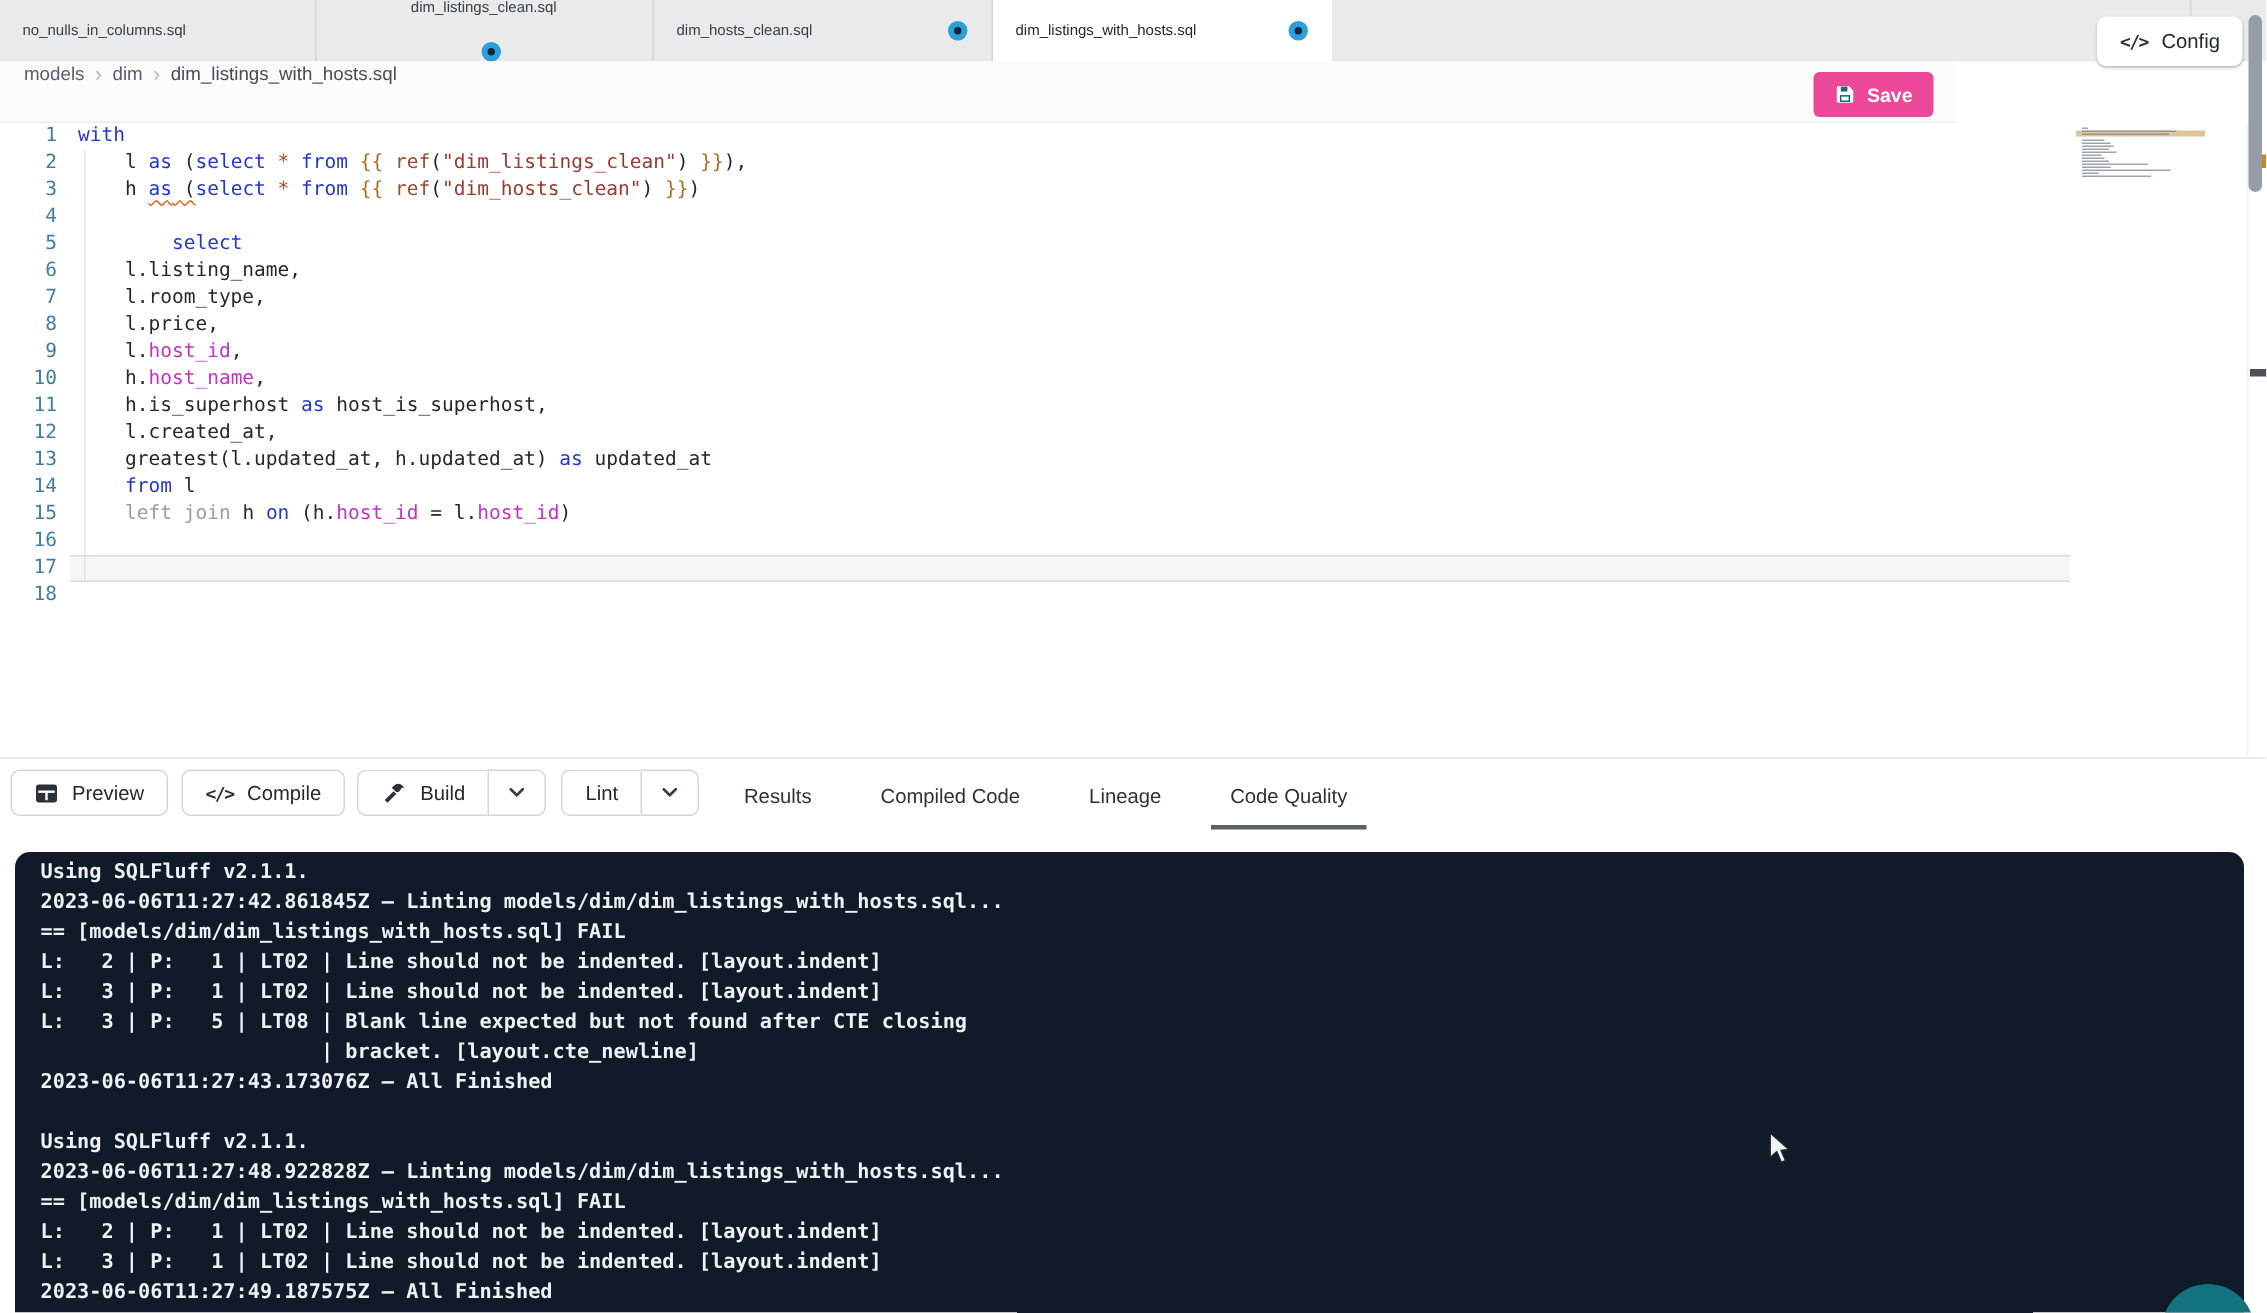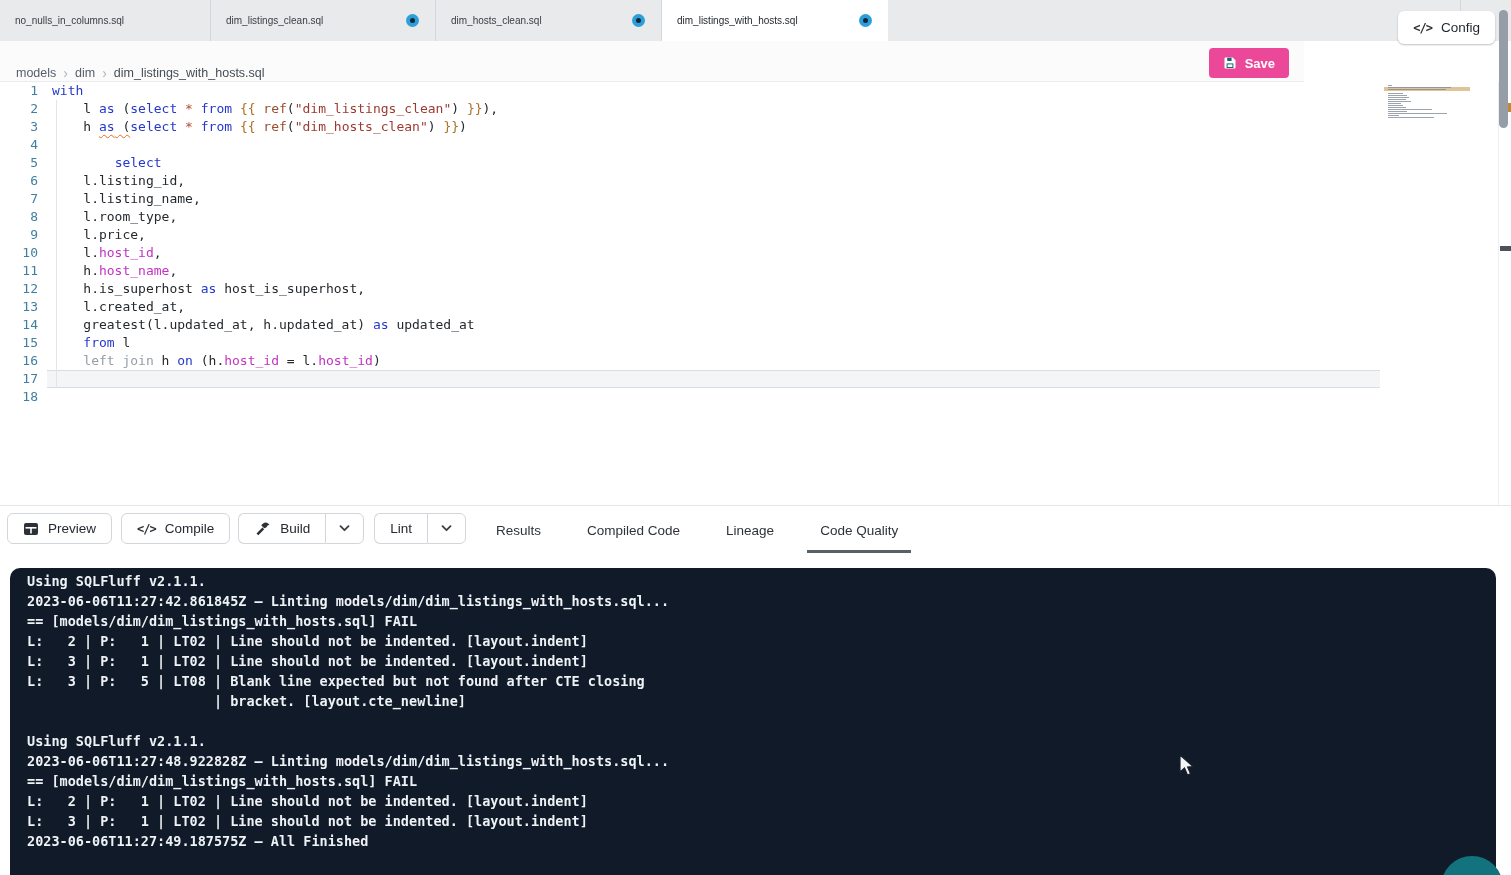--- a/index.html
+++ b/index.html
@@ -6,37 +6,37 @@
   html,body { width:1511px; height:875px; overflow:hidden; background:#fff;
     font-family:"Liberation Sans", sans-serif; }
   .screen { position:relative; width:1511px; height:875px; overflow:hidden; }
 
   
   .tabbar { position:absolute; left:0; top:0; width:1511px; height:41px;
     background:#e8eaec; display:flex; }
   .tab { height:41px; display:flex; align-items:center; padding:0 16px 0 15px;
     border-right:1px solid #d4d7da; cursor:pointer; }
   .tab:nth-child(1){ width:211px; }
-  .tab:nth-child(2){ width:225px; }
+  .tab:nth-child(2){ width:225px;flex-direction:column; }
   .tab:nth-child(3){ width:226px; }
   .tab:nth-child(4){ width:226px; }
   .tab.active { background:#ffffff; border-right:none; }
   .tab-label { font-size:10px; font-weight:400; color:#3a4046; white-space:nowrap;
     overflow:hidden; flex:1; }
   .tab.active .tab-label { color:#24292e; }
   .mod-dot { width:13px; height:13px; border-radius:50%; background:#2d9fd8;
     display:flex; align-items:center; justify-content:center; margin-left:10px; flex:0 0 auto; }
   .mod-dot i { width:5px; height:5px; border-radius:50%; background:#14273a; display:block; }
   .tabbar-right { position:absolute; right:0; top:0; width:51px; height:41px;
     border-left:1px solid #d4d7da; display:flex; align-items:center; justify-content:center; }
   .plus-btn { font-size:24px; line-height:20px; color:#4b5258; cursor:pointer; font-weight:400; }
 
   
   .crumbbar { position:absolute; left:0; top:41px; width:1304px; height:41px;
-    background:#fbfbfc; border-bottom:1px solid #ececee; display:flex; align-items:flex-end; }
+    background:#fbfbfc; border-bottom:1px solid #ececee; display:flex; align-items:flex-start; }
   .crumbs { display:flex; align-items:center; padding-left:16px; font-size:12.5px; color:#57606a; }
   .crumb { white-space:nowrap; }
   .crumb:last-child { color:#454d55; }
   .crumb-sep { color:#aeb4ba; margin:0 7px; font-size:14px; }
   .save-btn { position:absolute; right:15px; top:7px; height:30px; padding:0 14px;
     background:#ec4899; border-radius:4px; display:flex; align-items:center; gap:8px;
     color:#fff; font-size:13px; font-weight:700; cursor:pointer; border:none; }
 
   
   .editor { position:absolute; left:0; top:82px; width:1511px; height:424px;
@@ -171,21 +171,20 @@
         <div>17</div>
         <div>18</div>
       </div>
     <div class="indent-guide"></div>
     <div class="code">
         <div class="code-line"><span class="sy-kw">with</span></div>
         <div class="code-line"><span class="sy-pl">    l </span><span class="sy-kw">as</span><span class="sy-pl"> (</span><span class="sy-kw">select</span><span class="sy-pl"> </span><span class="sy-star">*</span><span class="sy-pl"> </span><span class="sy-kw">from</span><span class="sy-pl"> </span><span class="sy-jinja">{{</span><span class="sy-pl"> </span><span class="sy-ref">ref</span><span class="sy-pl">(</span><span class="sy-str">"dim_listings_clean"</span><span class="sy-pl">)</span><span class="sy-pl"> </span><span class="sy-jinja">}}</span><span class="sy-pl">),</span></div>
         <div class="code-line"><span class="sy-pl">    h </span><span class="sy-kw sq">as</span><span class="sy-pl sq"> (</span><span class="sy-kw">select</span><span class="sy-pl"> </span><span class="sy-star">*</span><span class="sy-pl"> </span><span class="sy-kw">from</span><span class="sy-pl"> </span><span class="sy-jinja">{{</span><span class="sy-pl"> </span><span class="sy-ref">ref</span><span class="sy-pl">(</span><span class="sy-str">"dim_hosts_clean"</span><span class="sy-pl">)</span><span class="sy-pl"> </span><span class="sy-jinja">}}</span><span class="sy-pl">)</span></div>
         <div class="code-line"></div>
         <div class="code-line"><span class="sy-pl">        </span><span class="sy-kw">select</span></div>
-        <div class="code-line"><span class="sy-pl">    l.listing_id,</span></div>
         <div class="code-line"><span class="sy-pl">    l.listing_name,</span></div>
         <div class="code-line"><span class="sy-pl">    l.room_type,</span></div>
         <div class="code-line"><span class="sy-pl">    l.price,</span></div>
         <div class="code-line"><span class="sy-pl">    l.</span><span class="sy-ident">host_id</span><span class="sy-pl">,</span></div>
         <div class="code-line"><span class="sy-pl">    h.</span><span class="sy-ident">host_name</span><span class="sy-pl">,</span></div>
         <div class="code-line"><span class="sy-pl">    h.is_superhost </span><span class="sy-kw">as</span><span class="sy-pl"> host_is_superhost,</span></div>
         <div class="code-line"><span class="sy-pl">    l.created_at,</span></div>
         <div class="code-line"><span class="sy-pl">    greatest(l.updated_at, h.updated_at) </span><span class="sy-kw">as</span><span class="sy-pl"> updated_at</span></div>
         <div class="code-line"><span class="sy-pl">    </span><span class="sy-kw">from</span><span class="sy-pl"> l</span></div>
         <div class="code-line"><span class="sy-pl">    </span><span class="sy-gray">left join</span><span class="sy-pl"> h </span><span class="sy-kw">on</span><span class="sy-pl"> (h.</span><span class="sy-ident">host_id</span><span class="sy-pl"> = l.</span><span class="sy-ident">host_id</span><span class="sy-pl">)</span></div>
@@ -268,20 +267,21 @@
 
   <div class="terminal">
     <div class="term-lines">
         <div class="term-line">Using SQLFluff v2.1.1.</div>
         <div class="term-line">2023-06-06T11:27:42.861845Z — Linting models/dim/dim_listings_with_hosts.sql...</div>
         <div class="term-line">== [models/dim/dim_listings_with_hosts.sql] FAIL</div>
         <div class="term-line">L:   2 | P:   1 | LT02 | Line should not be indented. [layout.indent]</div>
         <div class="term-line">L:   3 | P:   1 | LT02 | Line should not be indented. [layout.indent]</div>
         <div class="term-line">L:   3 | P:   5 | LT08 | Blank line expected but not found after CTE closing</div>
         <div class="term-line">                       | bracket. [layout.cte_newline]</div>
+        <div class="term-line">2023-06-06T11:27:43.173076Z — All Finished</div>
         <div class="term-line"> </div>
         <div class="term-line">Using SQLFluff v2.1.1.</div>
         <div class="term-line">2023-06-06T11:27:48.922828Z — Linting models/dim/dim_listings_with_hosts.sql...</div>
         <div class="term-line">== [models/dim/dim_listings_with_hosts.sql] FAIL</div>
         <div class="term-line">L:   2 | P:   1 | LT02 | Line should not be indented. [layout.indent]</div>
         <div class="term-line">L:   3 | P:   1 | LT02 | Line should not be indented. [layout.indent]</div>
         <div class="term-line">2023-06-06T11:27:49.187575Z — All Finished</div>
       </div>
   </div>
   <button class="config-btn">

